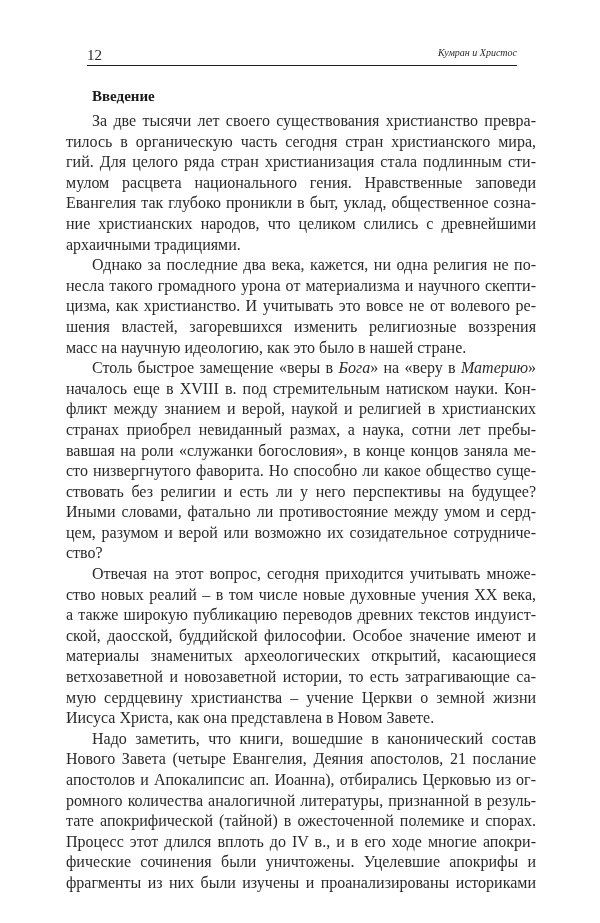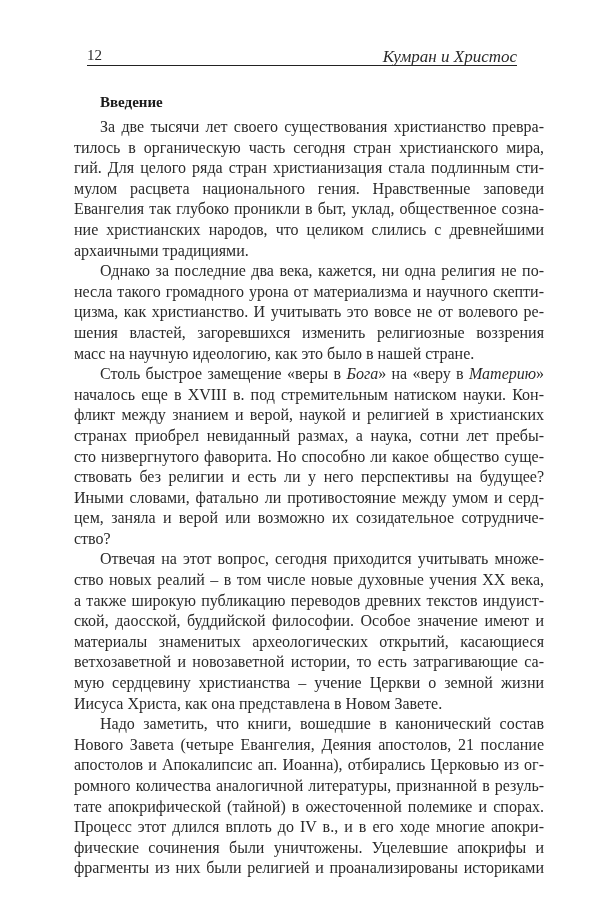--- a/index.html
+++ b/index.html
@@ -1,22 +1,22 @@
 <!DOCTYPE html>
 <html><head>
   <meta charset="utf-8">
   <style>
     html, body { margin: 0; padding: 0; background: #ffffff; }
     body { width: 600px; height: 923px; position: relative; overflow: hidden;
            font-family: "Liberation Serif", "DejaVu Serif", serif; color: #2a2a2a; }
     .running-head { position: absolute; left: 55px; top: 45px; width: 430px; height: 20px;
                     border-bottom: 1.5px solid #222; margin-left: 32px; }
     .page-num { position: absolute; left: 0; top: 2px; font-size: 15px; }
-    .book-title { position: absolute; right: 0; top: 2px; font-size: 17px; font-style: italic; }
-    .content { position: absolute; left: 74px; top: 88px; width: 470px; margin-top: 6px; }
+    .book-title { position: absolute; right: 0; top: 2px; font-size: 10px; font-style: italic; }
+    .content { position: absolute; left: 66px; top: 88px; width: 470px; }
     .heading { font-weight: bold; font-size: 15px; margin: 0 0 6px 26px; color: #1a1a1a; }
     .para { font-size: 16px; line-height: 20.6px; text-align: justify; margin: 0;
             text-indent: 26px; hyphens: manual; }
     .para .line { display: block; text-align: justify; text-align-last: justify; text-indent: 0; }
     .para .line.first { padding-left: 26px; }
     .para .line.last { text-align-last: left; }
     .it { font-style: italic; }
   </style>
 </head>
 <body>
@@ -45,24 +45,25 @@
     <span class="line">цизма, как христианство. И учитывать это вовсе не от волевого ре-</span>
     <span class="line">шения властей, загоревшихся изменить религиозные воззрения</span>
     <span class="line last">масс на научную идеологию, как это было в нашей стране.</span>
   </p>
 
   <p class="para">
     <span class="line first"><span>Столь быстрое замещение «веры в </span><span class="it">Бога</span><span>» на «веру в </span><span class="it">Материю</span><span>»</span></span>
     <span class="line">началось еще в XVIII в. под стремительным натиском науки. Кон-</span>
     <span class="line">фликт между знанием и верой, наукой и религией в христианских</span>
     <span class="line">странах приобрел невиданный размах, а наука, сотни лет пребы-</span>
+    <span class="line">вавшая на роли «служанки богословия», в конце концов заняла ме-</span>
     <span class="line">сто низвергнутого фаворита. Но способно ли какое общество суще-</span>
     <span class="line">ствовать без религии и есть ли у него перспективы на будущее?</span>
     <span class="line">Иными словами, фатально ли противостояние между умом и серд-</span>
-    <span class="line">цем, заняла и верой или возможно их созидательное сотрудниче-</span>
+    <span class="line">цем, разумом и верой или возможно их созидательное сотрудниче-</span>
     <span class="line last">ство?</span>
   </p>
 
   <p class="para">
     <span class="line first">Отвечая на этот вопрос, сегодня приходится учитывать множе-</span>
     <span class="line">ство новых реалий – в том числе новые духовные учения XX века,</span>
     <span class="line">а также широкую публикацию переводов древних текстов индуист-</span>
     <span class="line">ской, даосской, буддийской философии. Особое значение имеют и</span>
     <span class="line">материалы знаменитых археологических открытий, касающиеся</span>
     <span class="line">ветхозаветной и новозаветной истории, то есть затрагивающие са-</span>
@@ -71,15 +72,15 @@
   </p>
 
   <p class="para">
     <span class="line first">Надо заметить, что книги, вошедшие в канонический состав</span>
     <span class="line">Нового Завета (четыре Евангелия, Деяния апостолов, 21 послание</span>
     <span class="line">апостолов и Апокалипсис ап. Иоанна), отбирались Церковью из ог-</span>
     <span class="line">ромного количества аналогичной литературы, признанной в резуль-</span>
     <span class="line">тате апокрифической (тайной) в ожесточенной полемике и спорах.</span>
     <span class="line">Процесс этот длился вплоть до IV в., и в его ходе многие апокри-</span>
     <span class="line">фические сочинения были уничтожены. Уцелевшие апокрифы и</span>
-    <span class="line">фрагменты из них были религией и проанализированы историками</span>
+    <span class="line">фрагменты из них были изучены и проанализированы историками</span>
   </p>
 </div>
 
 </body></html>

